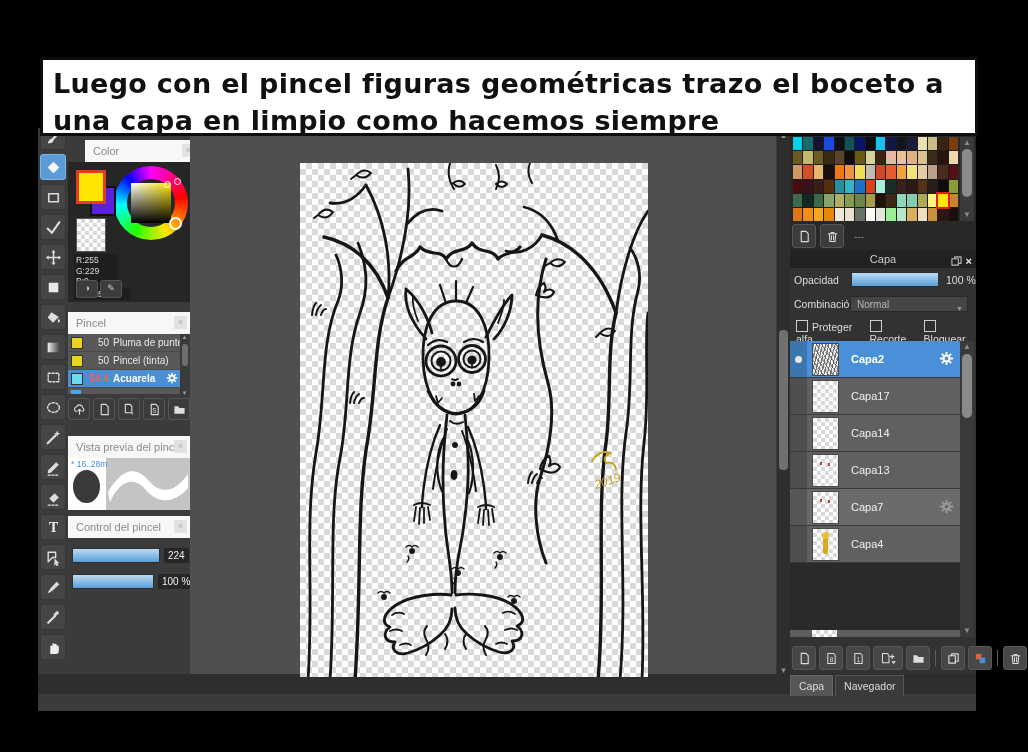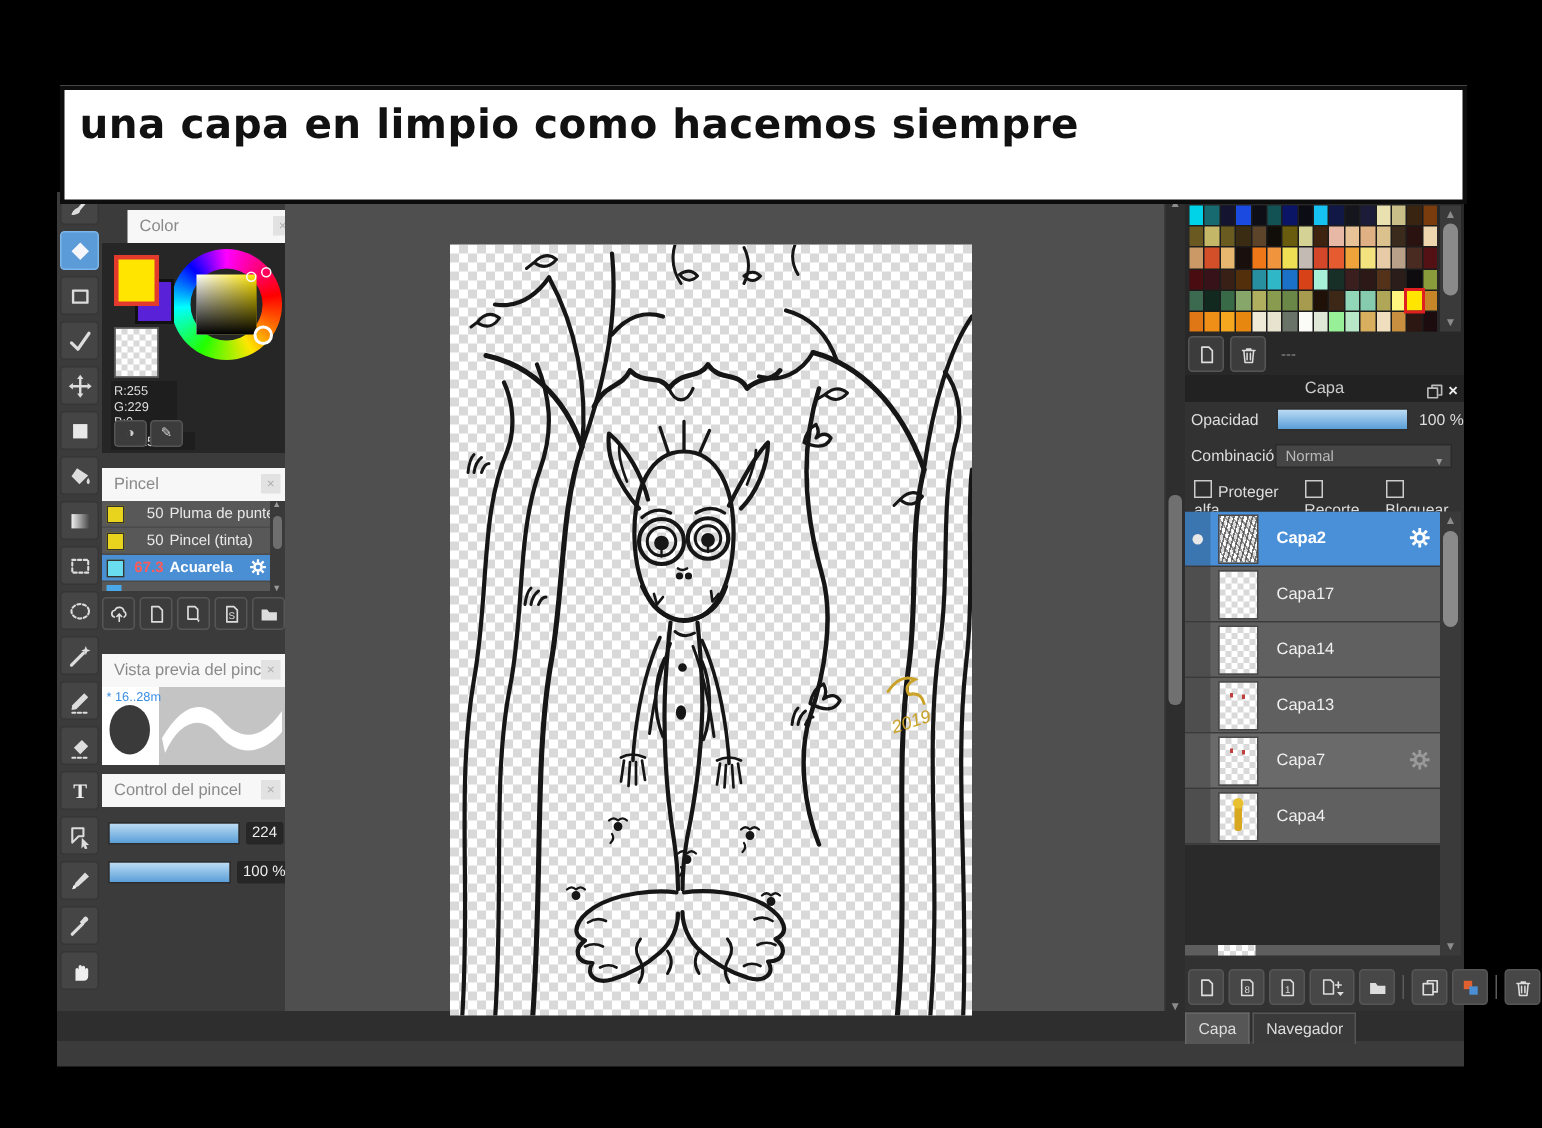--- a/index.html
+++ b/index.html
@@ -337,21 +337,21 @@
 
   </div>
       <div class="brush-row">
     <span class="bsw" style="background: rgb(232, 212, 28);"></span>
     <span class="bsize">50</span>
     <span class="bname">Pincel (tinta)</span>
 
   </div>
       <div class="brush-row sel">
     <span class="bsw" style="background: rgb(106, 220, 240);"></span>
-    <span class="bsize">67.3</span>
+    <span class="bsize">54.4</span>
     <span class="bname">Acuarela</span>
     <svg class="bgear gearsvg" viewBox="0 0 16 16">
       <circle cx="8" cy="8" r="3.2" fill="none" stroke="currentColor" stroke-width="2.2"></circle>
       <path d="M8,1 V4 M8,12 V15 M1,8 H4 M12,8 H15 M3,3 L5,5 M11,11 L13,13 M13,3 L11,5 M5,11 L3,13" stroke="currentColor" stroke-width="2"></path>
     </svg>
   </div>
     </div>
   <div class="abs bsliver" style="left:68px;top:389px;width:112px;">
       <div></div>
     </div>
@@ -811,16 +811,17 @@
       </div>
   </div>
 
   <div class="abs bstrip"></div>
   <div class="abs tabs">
     <div class="tab active">Capa</div>
     <div class="tab">Navegador</div>
   </div>
 
   <div class="abs caption">
+    <div>Luego con el pincel figuras geométricas trazo el boceto a</div>
     <div>una capa en limpio como hacemos siempre</div>
   </div>
 
 </div>
 
 </body></html>

